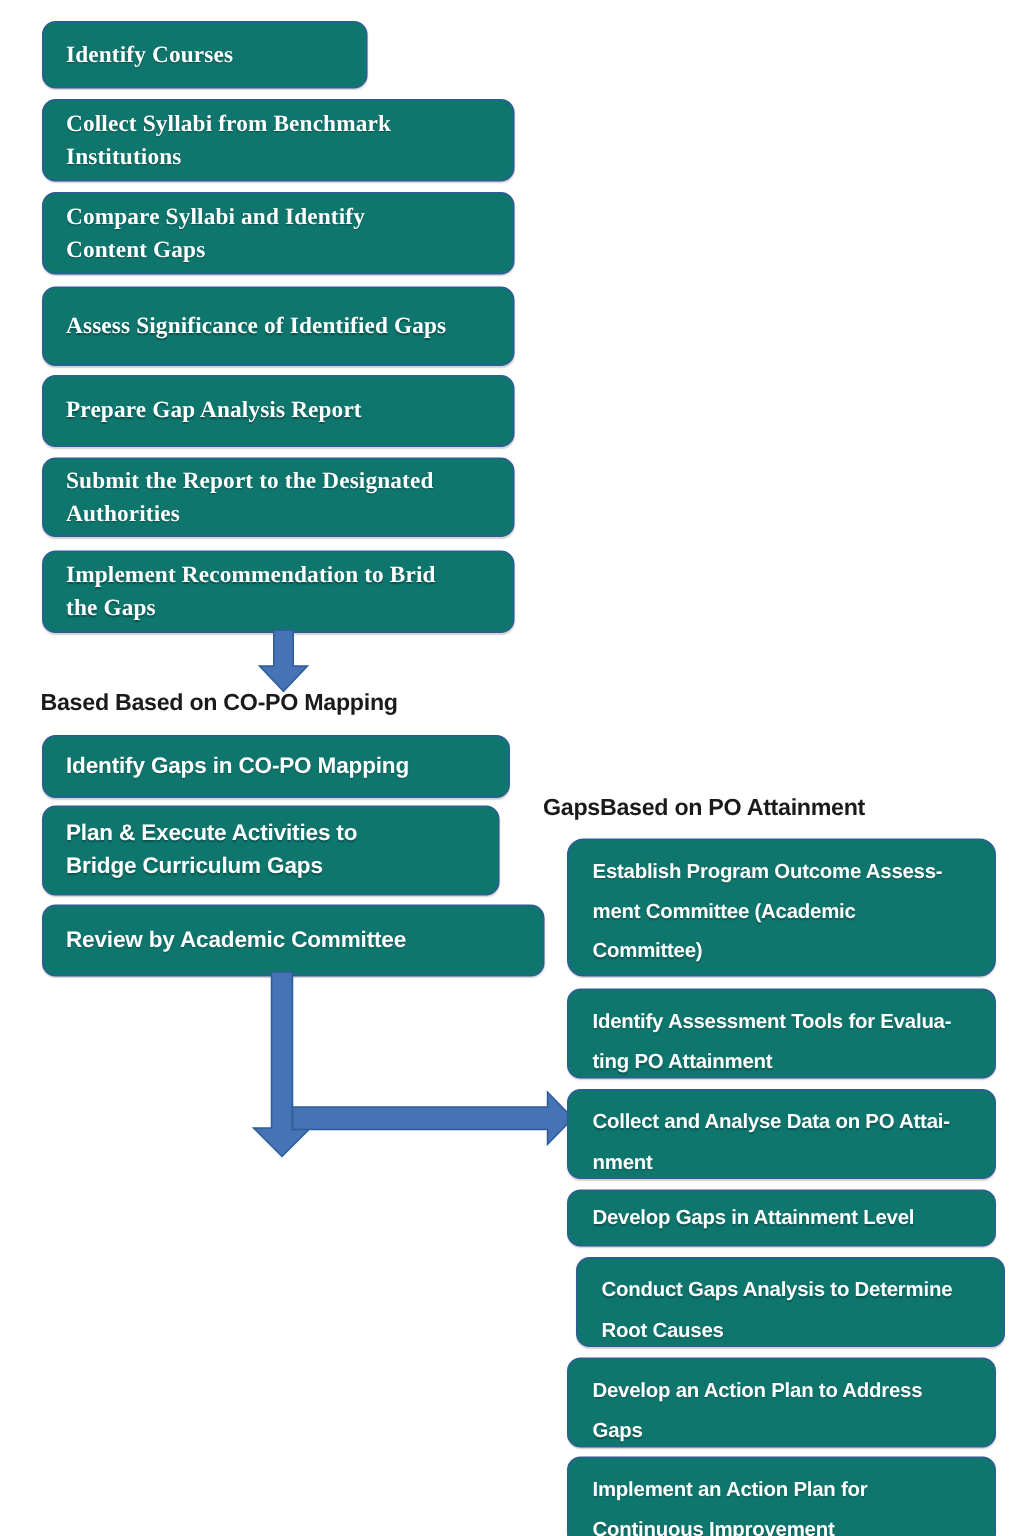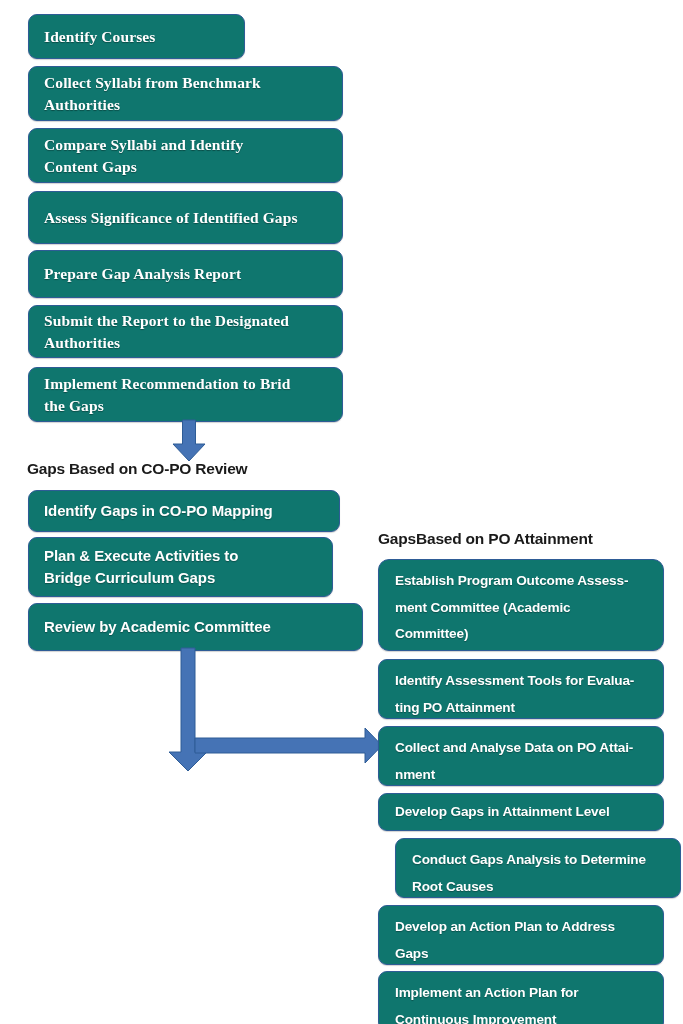--- a/index.html
+++ b/index.html
@@ -97,21 +97,21 @@
 <body>
 
 <div id="canvas">
 
   <div class="box serif" style="left:28px; top:14px; width:217px; height:45px;">
     <span class="txt">Identify Courses</span>
   </div>
 
   <div class="box serif" style="left:28px; top:66px; width:315px; height:55px;">
     <span class="txt">Collect Syllabi from Benchmark
-Authorities</span>
+Institutions</span>
   </div>
 
   <div class="box serif" style="left:28px; top:128px; width:315px; height:55px;">
     <span class="txt">Compare Syllabi and Identify
 Content Gaps</span>
   </div>
 
   <div class="box serif" style="left:28px; top:191px; width:315px; height:53px;">
     <span class="txt">Assess Significance of Identified Gaps</span>
   </div>
@@ -127,21 +127,21 @@
 
   <div class="box serif" style="left:28px; top:367px; width:315px; height:55px;">
     <span class="txt">Implement Recommendation to Brid
 the Gaps</span>
   </div>
 
   <svg class="arrow-svg" style="left:172px; top:420px;" width="34" height="42" viewBox="0 0 34 42">
     <polygon points="10.5,0 23.5,0 23.5,24 33,24 17,41 1,24 10.5,24" fill="#4573B5" stroke="#2E5C96" stroke-width="1"></polygon>
   </svg>
 
-  <div class="heading" style="left:27px; top:460px;">Gaps Based on CO-PO Review</div>
+  <div class="heading" style="left:27px; top:460px;">Based Based on CO-PO Mapping</div>
 
   <div class="box sans" style="left:28px; top:490px; width:312px; height:42px;">
     <span class="txt">Identify Gaps in CO-PO Mapping</span>
   </div>
 
   <div class="box sans" style="left:28px; top:537px; width:305px; height:60px;">
     <span class="txt">Plan &amp; Execute Activities to
 Bridge Curriculum Gaps</span>
   </div>
 
@@ -149,21 +149,21 @@
     <span class="txt">Review by Academic Committee</span>
   </div>
 
   <svg class="arrow-svg" style="left:160px; top:648px;" width="230" height="125" viewBox="0 0 230 125">
 
     <polygon points="21,0 35,0 35,104 47,104 28,123 9,104 21,104" fill="#4573B5" stroke="#2E5C96" stroke-width="1"></polygon>
 
     <polygon points="35,90 205,90 205,80 222,97.5 205,115 205,105 35,105" fill="#4573B5" stroke="#2E5C96" stroke-width="1"></polygon>
   </svg>
 
-  <div class="heading" style="left:378px; top:530px;">GapsBased on PO Attainment</div>
+  <div class="heading" style="left:362px; top:530px;">GapsBased on PO Attainment</div>
 
   <div class="box rcol align-top" style="left:378px; top:559px; width:286px; height:92px;border-radius:11px;">
     <span class="txt">Establish Program Outcome Assess-
 ment  Committee (Academic
 Committee)</span>
   </div>
 
   <div class="box rcol align-top" style="left:378px; top:659px; width:286px; height:60px;">
     <span class="txt">Identify Assessment Tools for Evalua-
 ting PO Attainment</span>
@@ -171,21 +171,21 @@
 
   <div class="box rcol align-top" style="left:378px; top:726px; width:286px; height:60px;">
     <span class="txt">Collect and Analyse Data on PO Attai-
 nment</span>
   </div>
 
   <div class="box rcol" style="left:378px; top:793px; width:286px; height:38px;">
     <span class="txt">Develop Gaps in Attainment Level</span>
   </div>
 
-  <div class="box rcol align-top" style="left:395px; top:838px; width:286px; height:60px;">
+  <div class="box rcol align-top" style="left:384px; top:838px; width:286px; height:60px;">
     <span class="txt">Conduct Gaps Analysis to Determine
 Root Causes</span>
   </div>
 
   <div class="box rcol align-top" style="left:378px; top:905px; width:286px; height:60px;">
     <span class="txt">Develop an Action Plan to Address
 Gaps</span>
   </div>
 
   <div class="box rcol align-top" style="left:378px; top:971px; width:286px; height:60px;">

